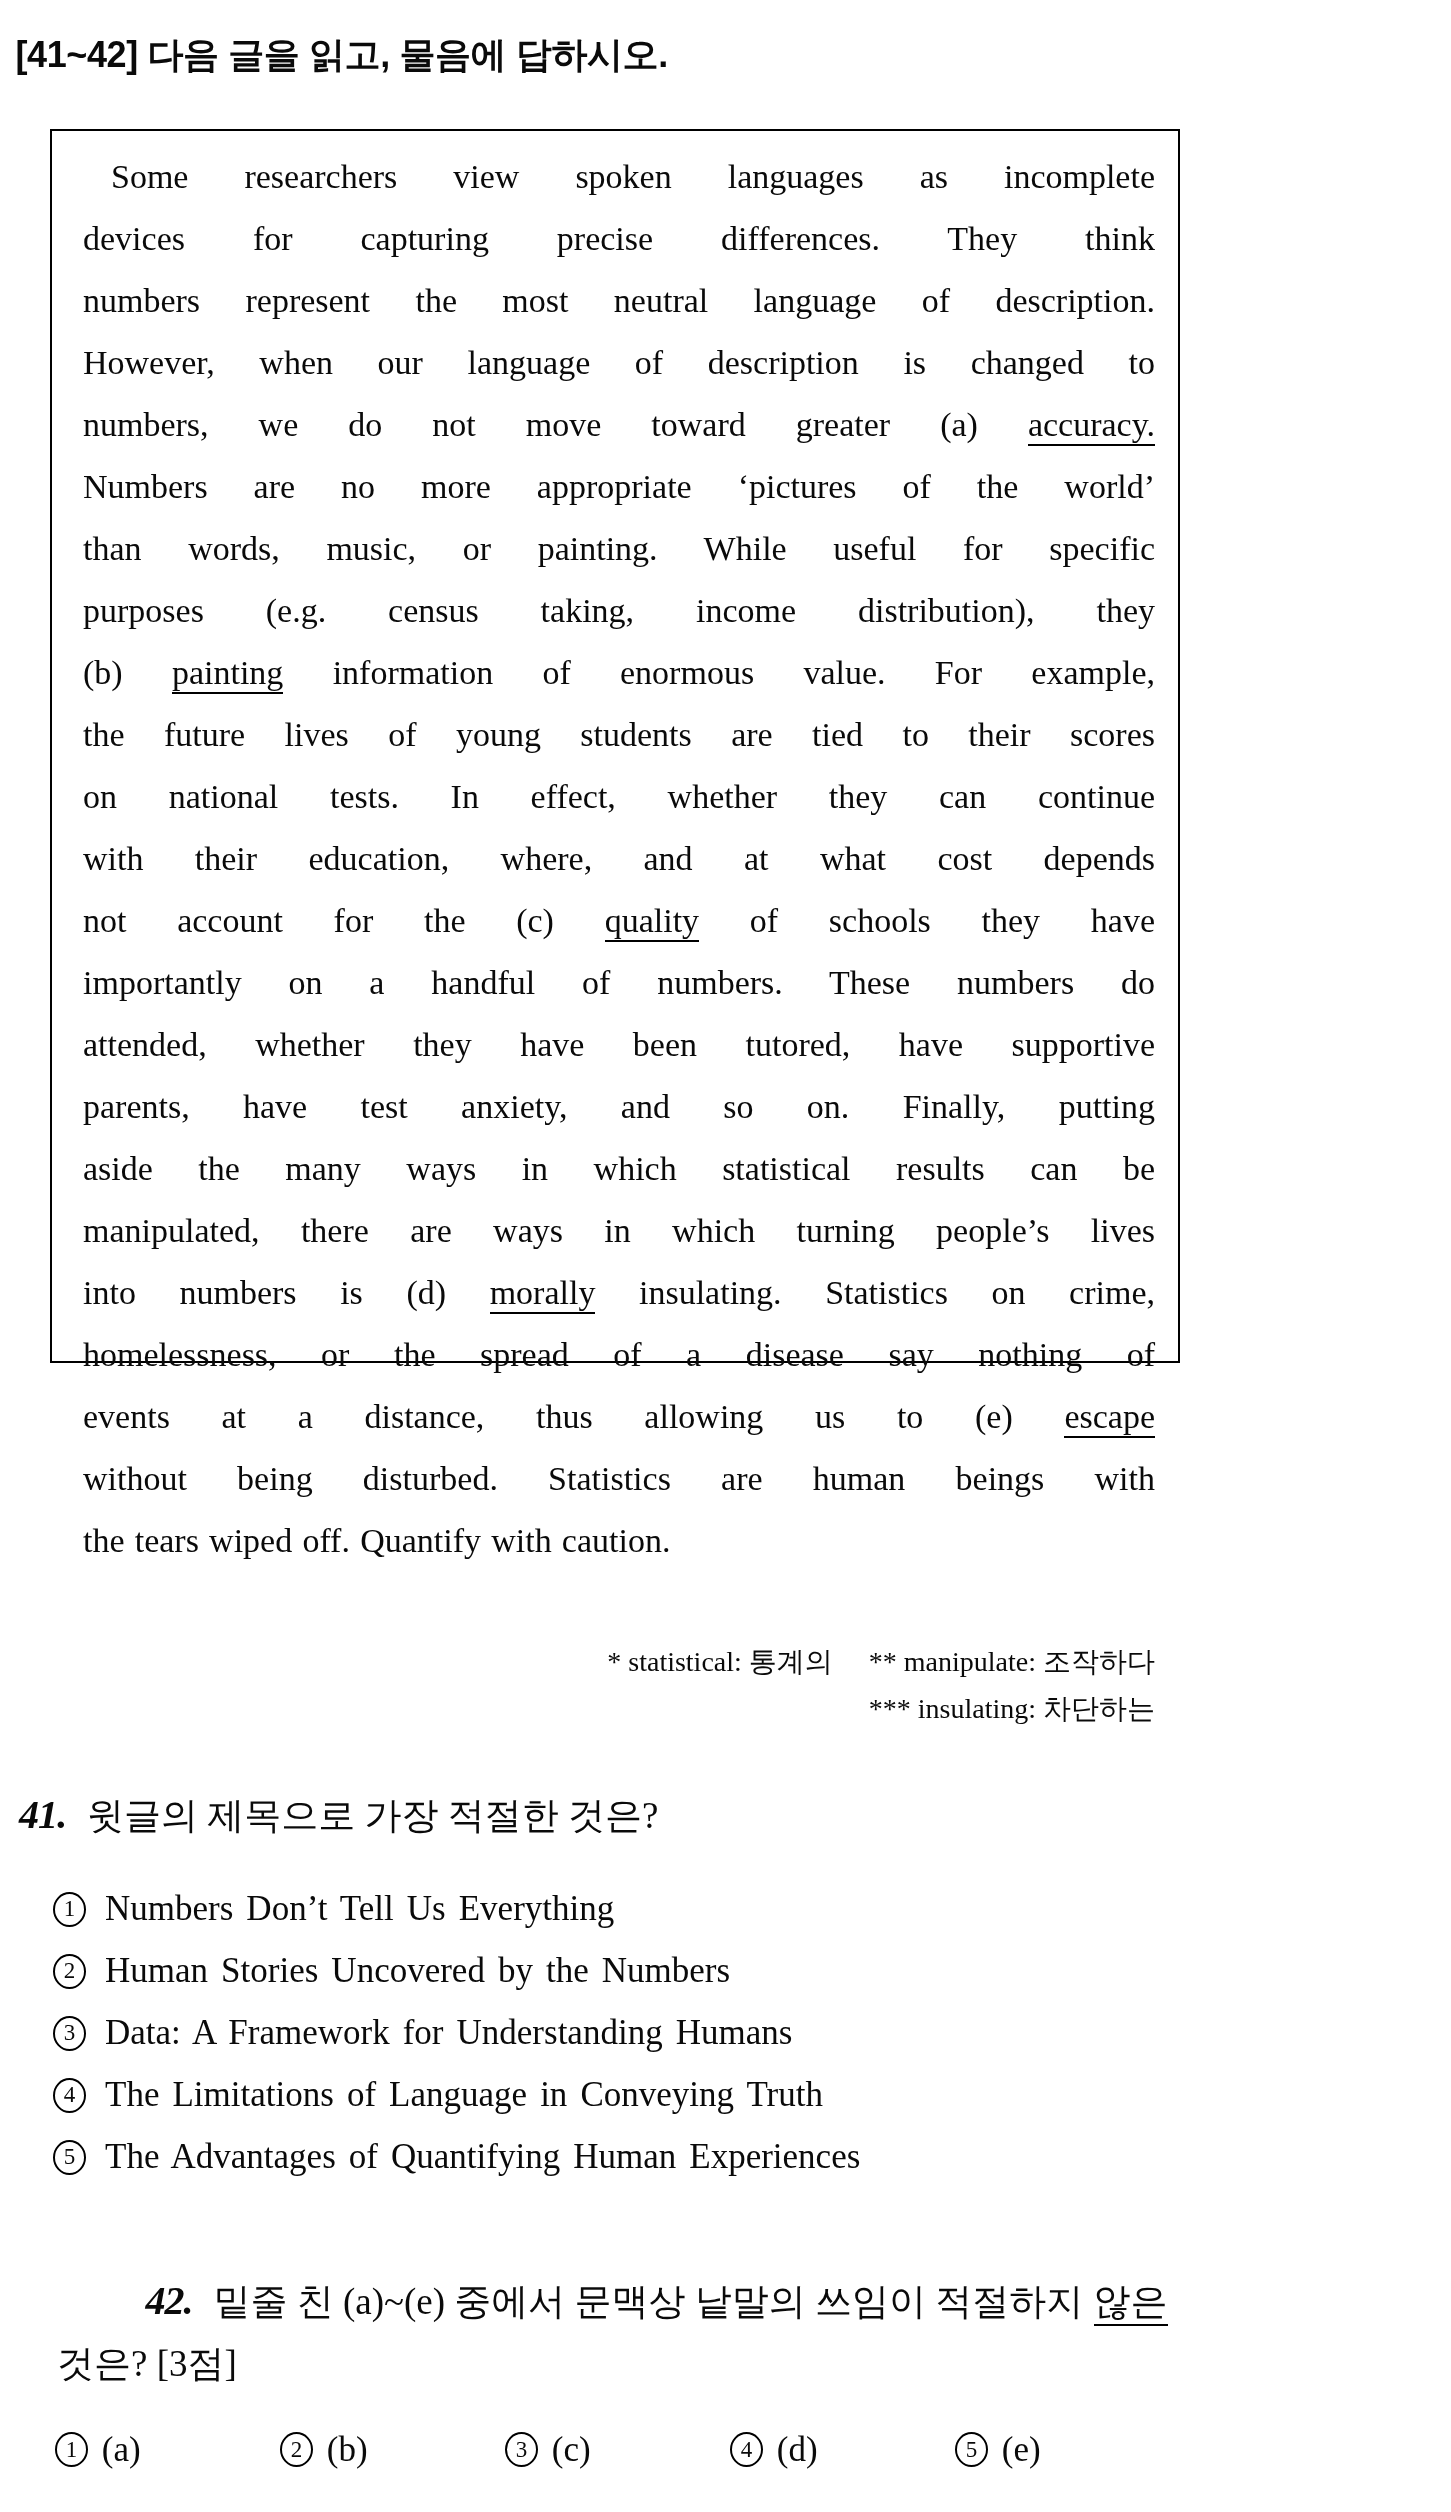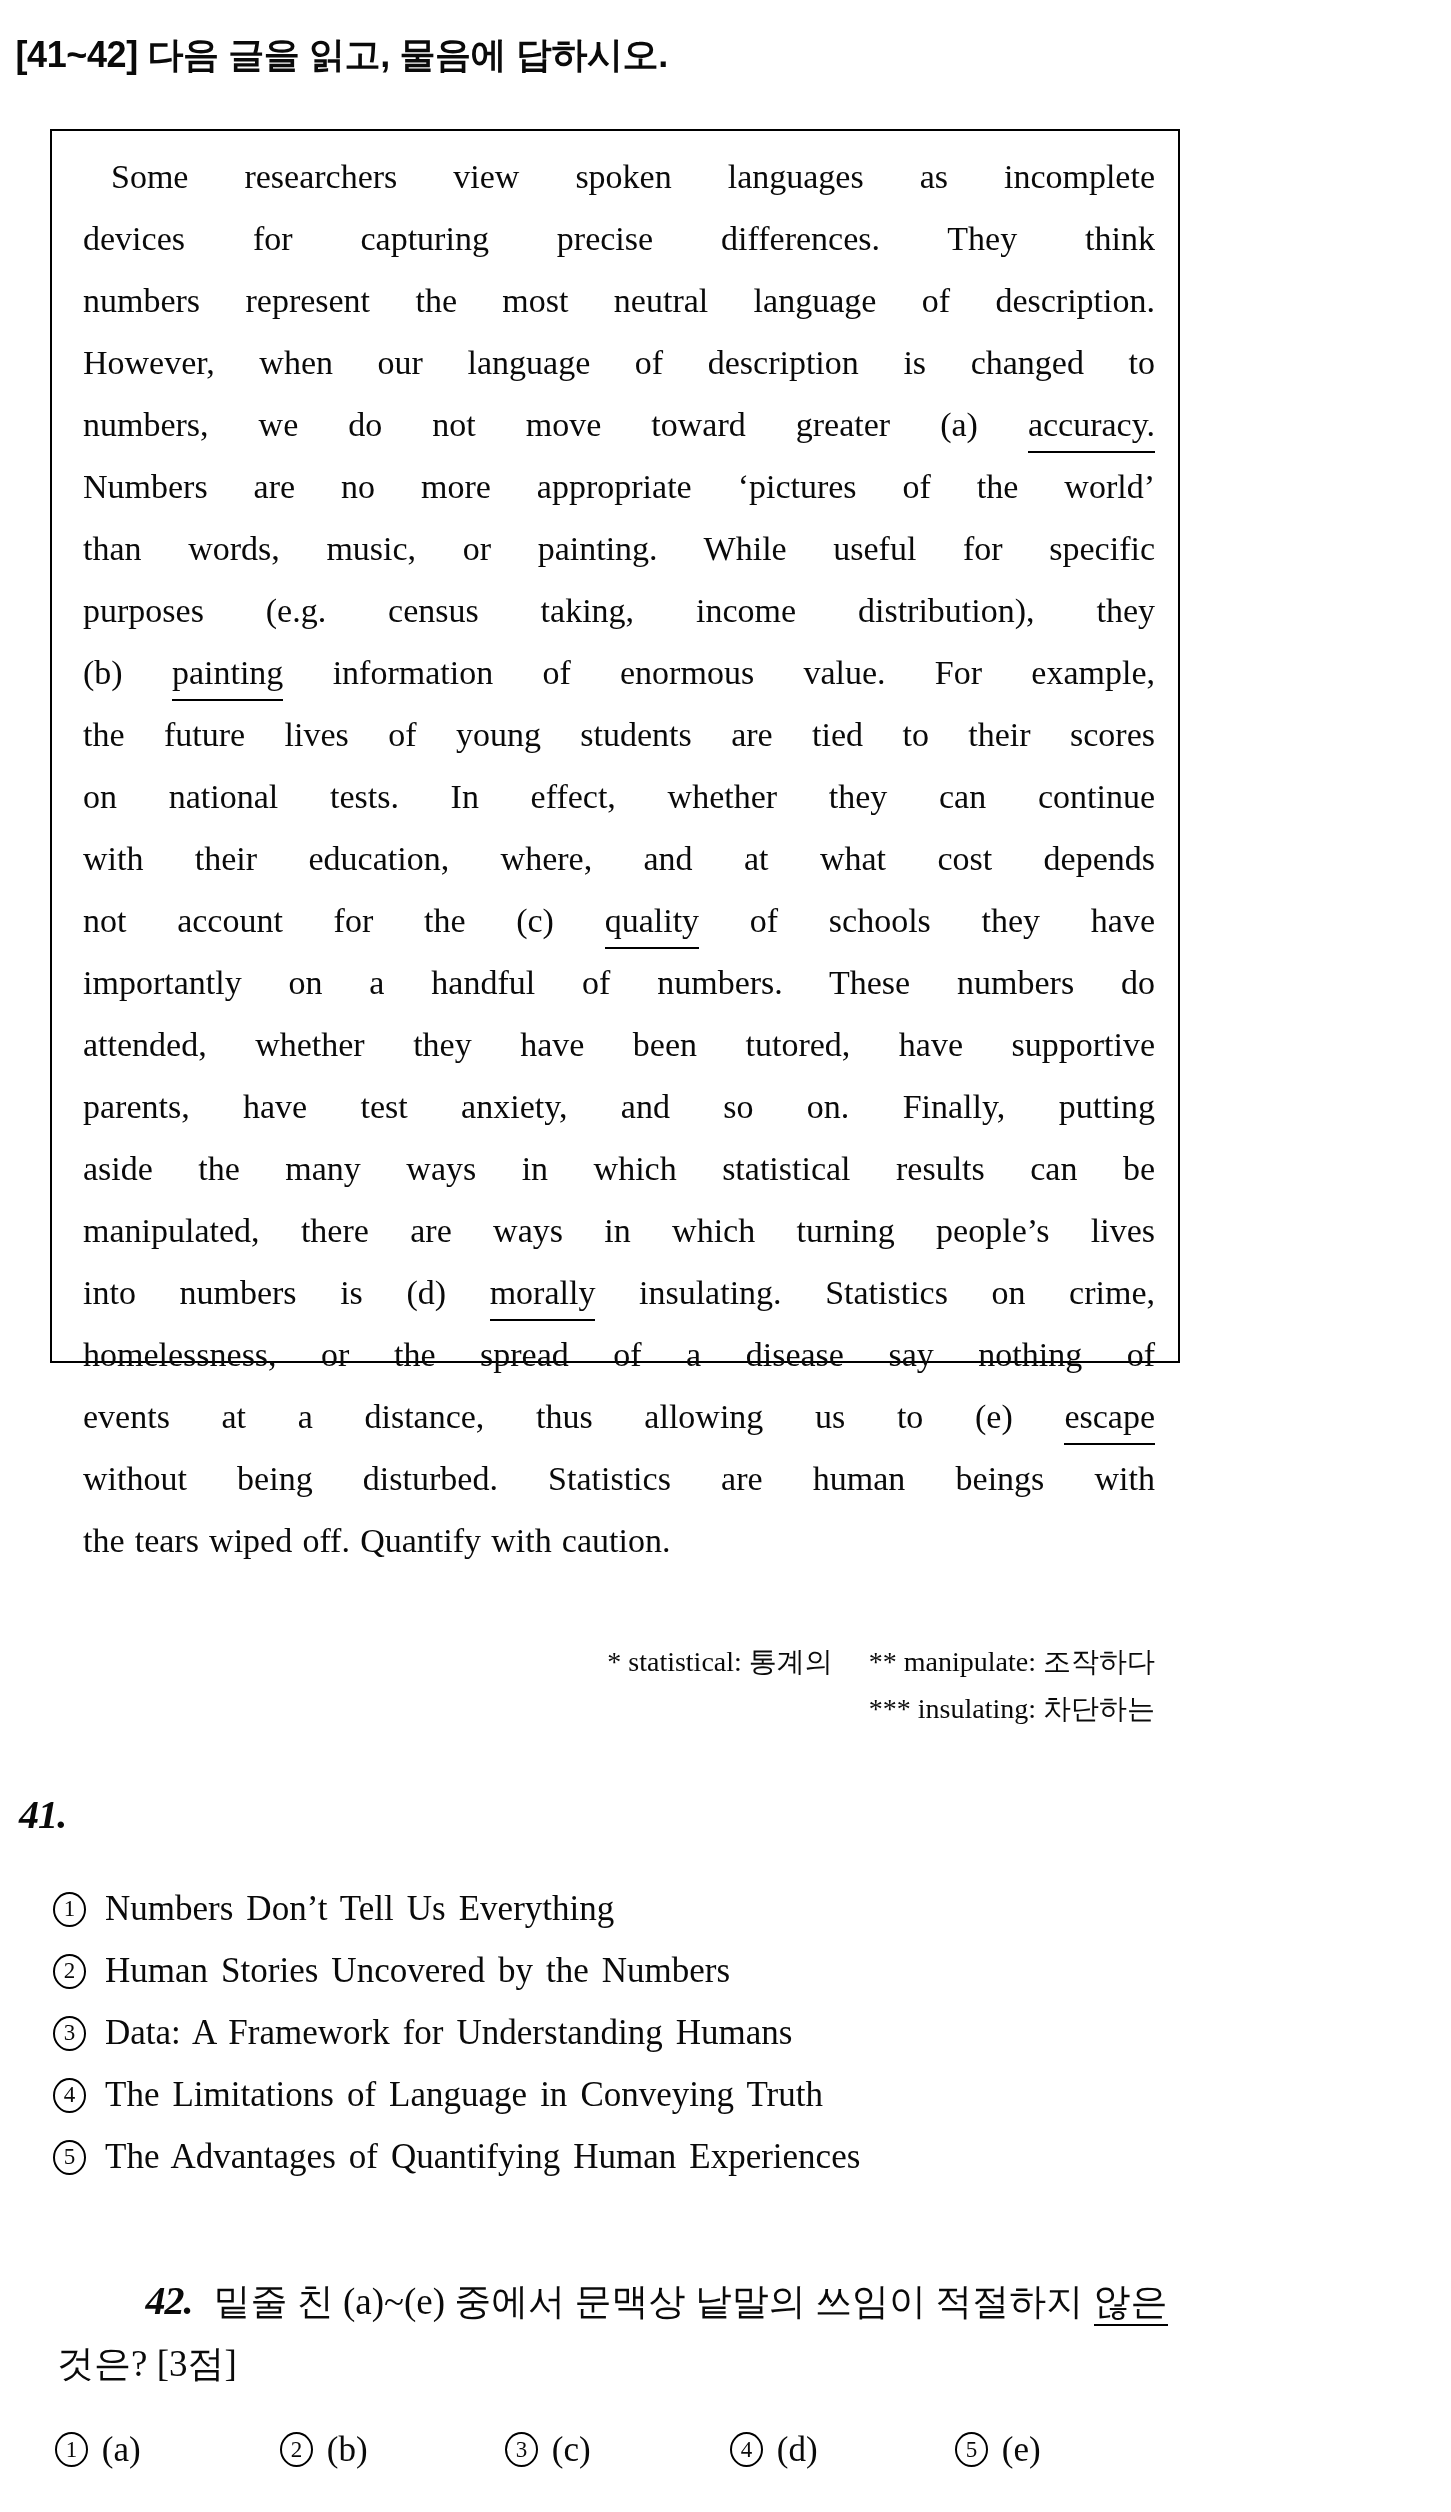--- a/index.html
+++ b/index.html
@@ -29,21 +29,21 @@
     position:absolute;left:31px;right:23px;top:14.6px;
     font-size:34px;line-height:62px;word-spacing:1.7px;
   }
   .pline{
     height:62px;text-align:justify;text-align-last:justify;
     white-space:normal;
   }
   .pline.indent{text-indent:28px;}
   .pline.last{text-align-last:left;}
   .u{
-    border-bottom:2.6px solid #000;padding-bottom:8px;
+    border-bottom:2.6px solid #000;padding-bottom:1px;
   }
   .footnotes{
     position:absolute;right:23px;left:31px;top:1507px;
     text-align:right;font-size:28px;line-height:47px;white-space:nowrap;
   }
   .fpart.gap{margin-left:36px;}
   
   .qhead{
     position:absolute;left:19px;display:flex;align-items:baseline;
     font-size:37px;line-height:62px;white-space:nowrap;justify-content:center;
@@ -113,20 +113,21 @@
         <div class="pline last"><span>the tears wiped off. Quantify with caution.</span></div>
       </div>
     <div class="footnotes">
         <div class="fline"><span class="fpart">* statistical: 통계의</span><span class="fpart gap">** manipulate: 조작하다</span></div>
         <div class="fline"><span class="fpart">*** insulating: 차단하는</span></div>
       </div>
   </div>
 
   <div class="qhead" id="q41">
     <span class="qnum">41.</span>
+    <span>윗글의 제목으로 가장 적절한 것은?</span>
   </div>
 
   <div class="opts41">
       <div class="opt-row">
         <span class="circ">1</span>
         <span>Numbers Don’t Tell Us Everything</span>
       </div>
       <div class="opt-row">
         <span class="circ">2</span>
         <span>Human Stories Uncovered by the Numbers</span>

